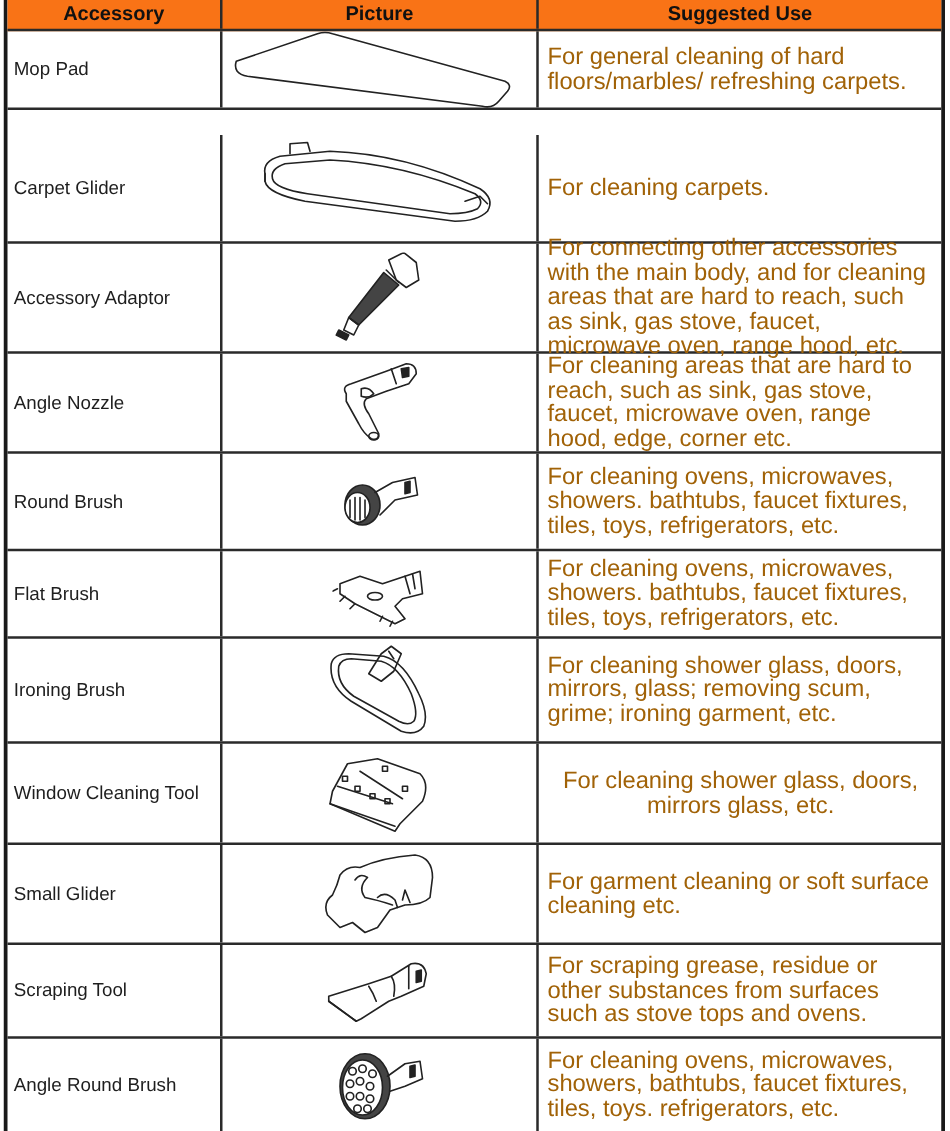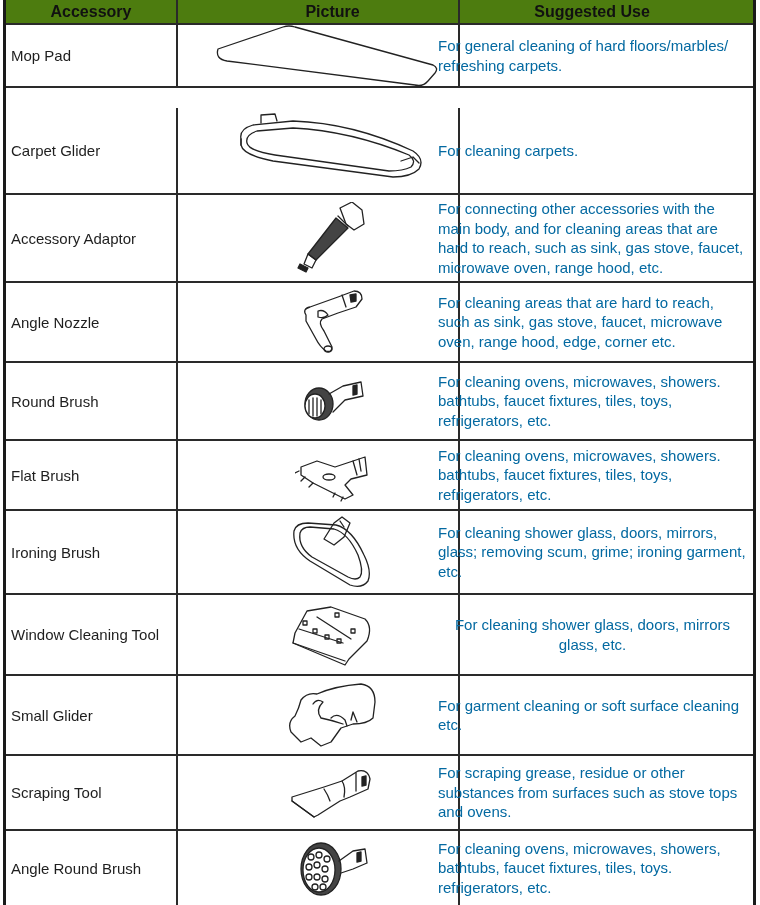--- a/index.html
+++ b/index.html
@@ -1,28 +1,28 @@
 <!DOCTYPE html>
 <html><head>
 <meta charset="utf-8">
 <style>
   html, body { margin:0; padding:0; background:#ffffff; }
   body { width:760px; height:905px; overflow:hidden; position:relative;
          font-family:"Liberation Sans", sans-serif; color:#222; }
   .tbl { position:absolute; left:3px; top:0; width:753px; height:905px;
          border-left:3px solid #1a1a1a; border-right:3px solid #1a1a1a; box-sizing:border-box; }
   .row { position:absolute; left:0; right:0; border-bottom:2px solid #2a2a2a; box-sizing:border-box; }
-  .row.head { background:#4d7c0f; }
+  .row.head { background:#f97316; }
   .cell { position:absolute; top:0; bottom:0; box-sizing:border-box; display:flex; align-items:center; }
   .c1 { left:0; width:172px; border-right:2px solid #2a2a2a; padding-left:5px; }
-  .c2 { left:172px; width:253px; border-right:2px solid #2a2a2a; justify-content:center;margin-left:29px; }
+  .c2 { left:172px; width:253px; border-right:2px solid #2a2a2a; justify-content:center; }
   .c3 { left:425px; right:0; padding-left:7px; padding-right:6px; }
   .head .cell { justify-content:center; padding:0; font-weight:bold; font-size:16px; color:#111; }
   .name { font-size:15px; color:#1e1e1e; }
-  .use { font-size:15px; line-height:19.5px; color:#0369a1; }
+  .use { font-size:19px; line-height:19.5px; color:#a16207; }
   svg { display:block; }
   svg * { stroke:#222; fill:none; stroke-width:1.3; stroke-linejoin:round; stroke-linecap:round; }
   svg .fill { fill:#222; }
   svg .gfill { fill:#444; }
 </style>
 </head>
 <body>
 
 <div class="tbl">
 

